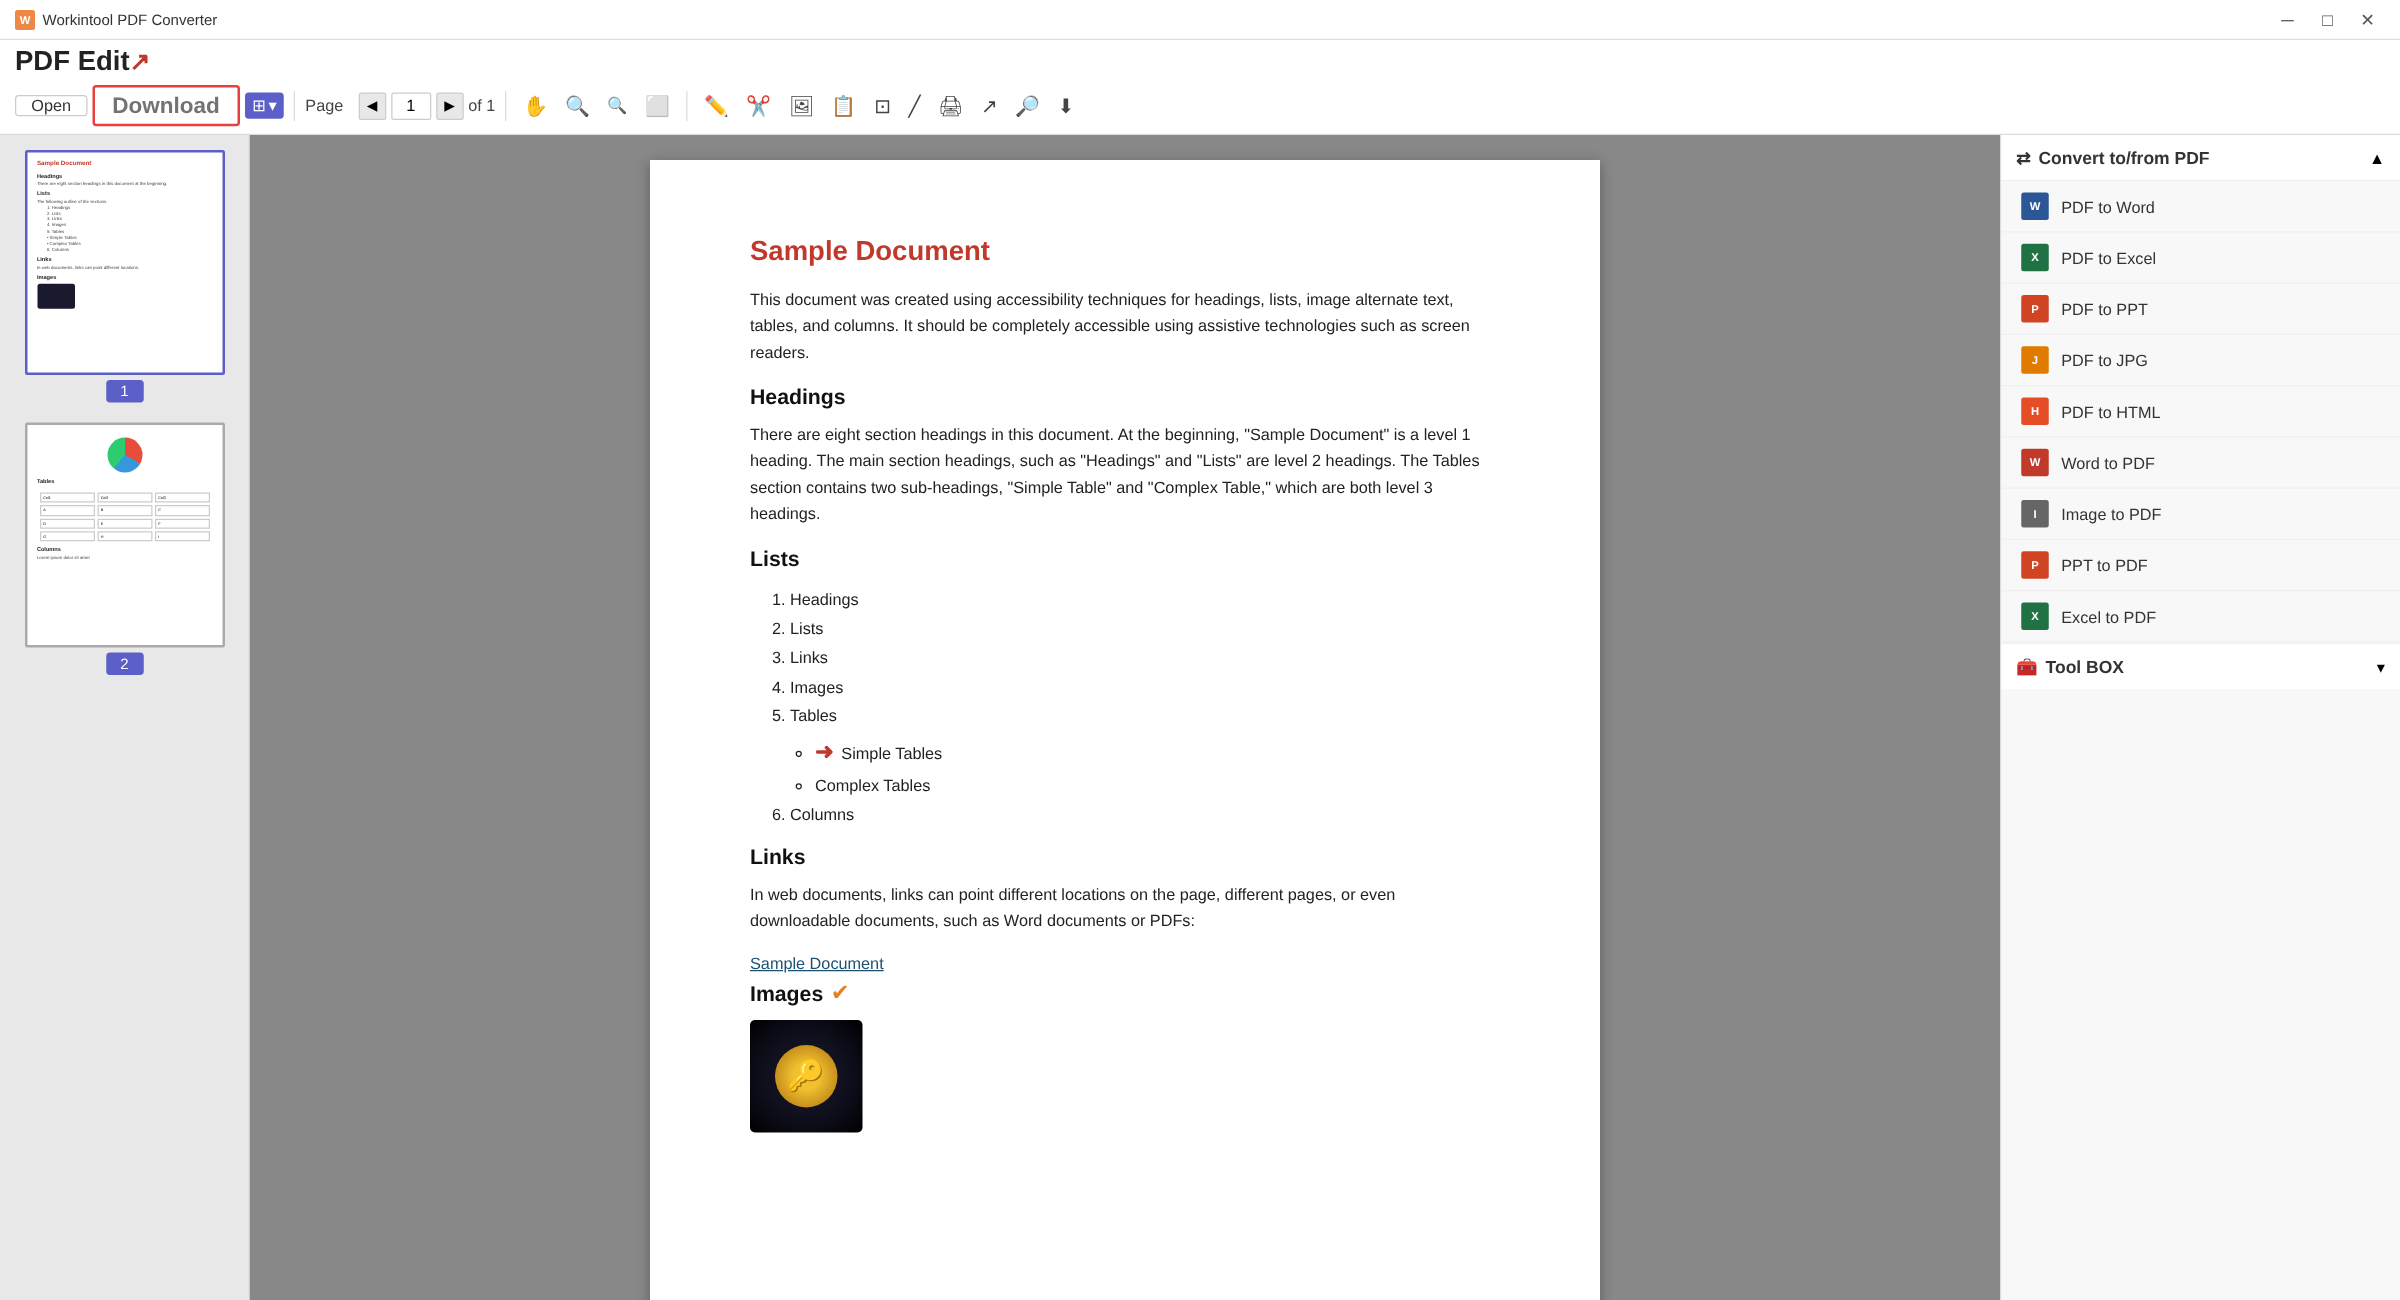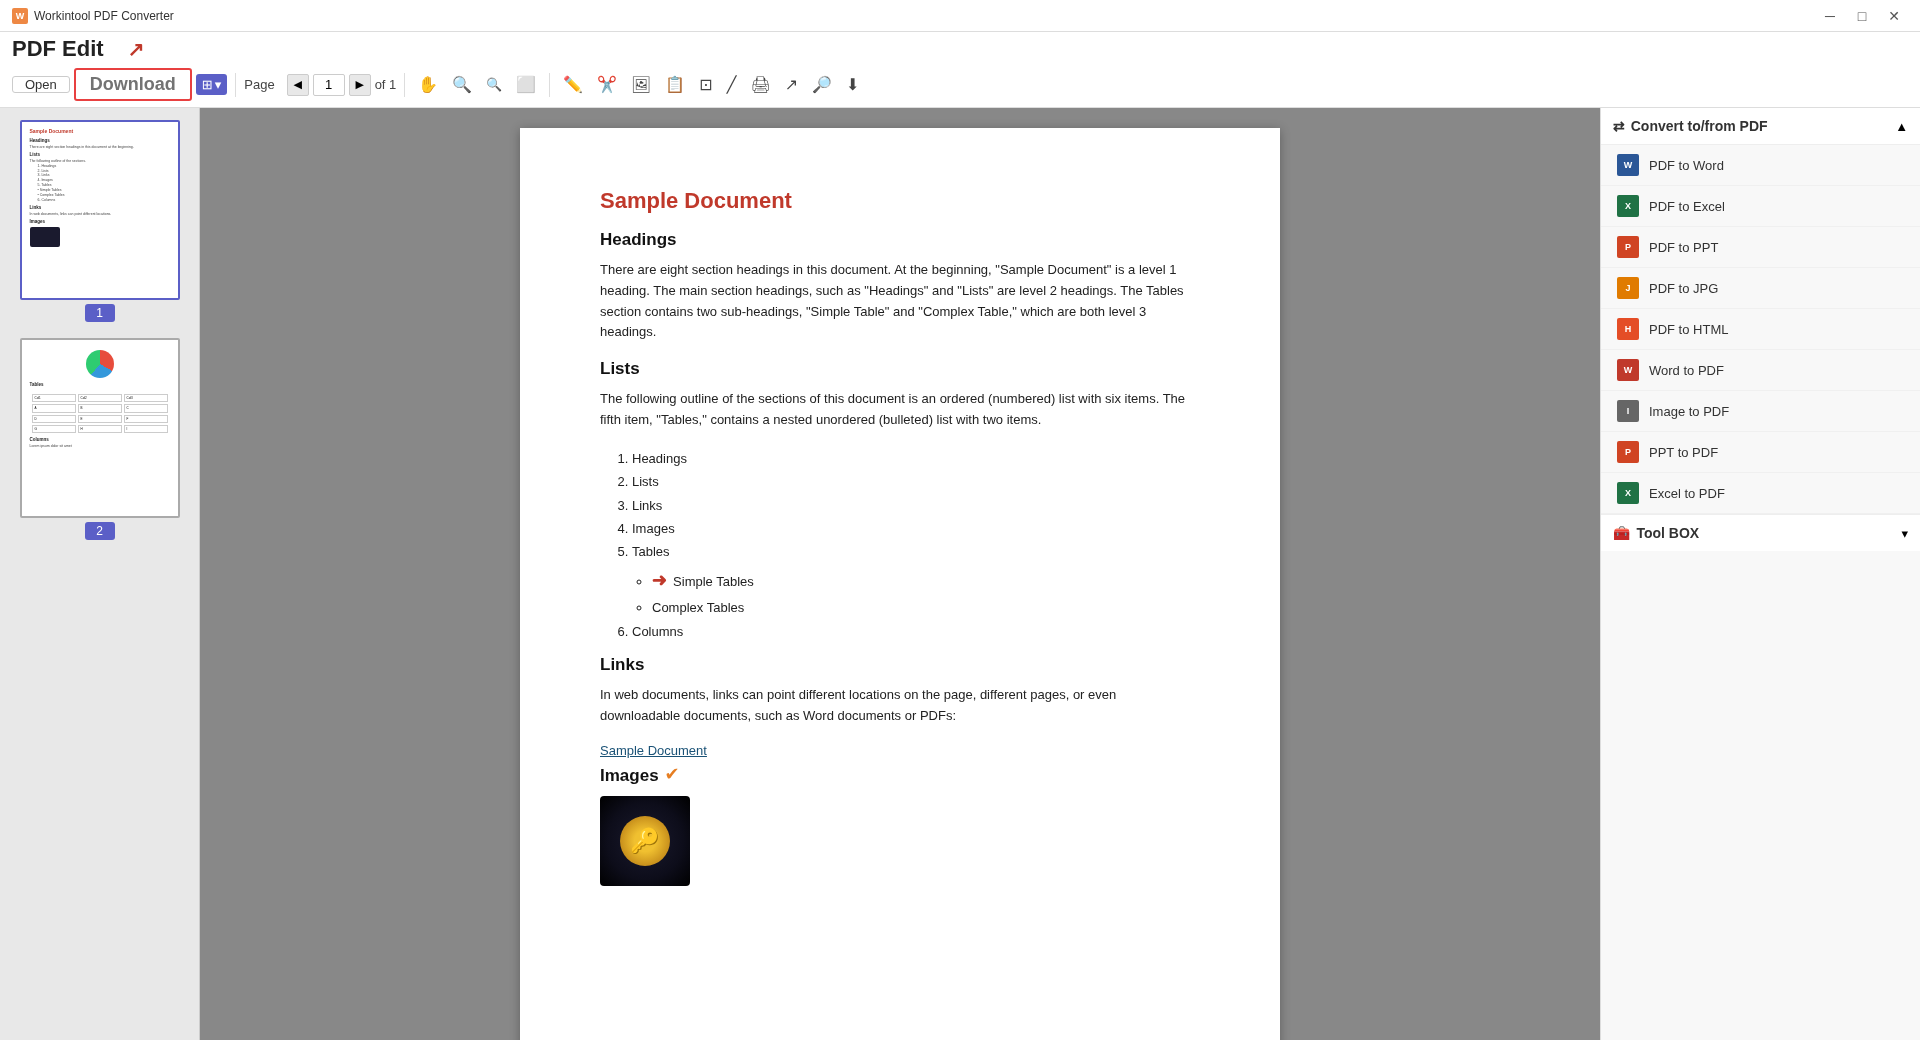--- a/index.html
+++ b/index.html
@@ -20,21 +20,21 @@
     .title-bar-title { font-size: 12px; color: #333; }
     .title-bar-controls { display: flex; gap: 4px; }
     .title-bar-btn { width: 28px; height: 24px; background: none; border: none; cursor: pointer; font-size: 14px; color: #555; display: flex; align-items: center; justify-content: center; }
 
     
     .app-header {
       background: #fff;
       padding: 4px 12px 4px 12px;
       border-bottom: 1px solid #ddd;
     }
-    .app-title-row { display: flex; align-items: center; gap: 24px; margin-bottom: 4px; }
+    .app-title-row { display: flex; align-items: center; gap: 0; margin-bottom: 4px; }
     .app-title { font-size: 22px; font-weight: bold; color: #222; }
     .arrow-icon { color: #c0392b; font-size: 20px; font-weight: bold; }
 
     
     .toolbar {
       display: flex;
       align-items: center;
       gap: 4px;
       padding: 2px 0;
     }
@@ -371,26 +371,26 @@
         </div>
       </div>
       <div class="thumb-page-num">2</div>
     </div>
   </div>
 
   <div class="pdf-area">
     <div class="pdf-page">
       <div class="pdf-doc-title">Sample Document</div>
 
+      <p class="pdf-para">This document was created using accessibility techniques for headings, lists, image alternate text, tables, and columns. It should be completely accessible using assistive technologies such as screen readers.</p>
 
       <div class="pdf-h2">Headings</div>
       <p class="pdf-para">There are eight section headings in this document. At the beginning, "Sample Document" is a level 1 heading. The main section headings, such as "Headings" and "Lists" are level 2 headings. The Tables section contains two sub-headings, "Simple Table" and "Complex Table," which are both level 3 headings.</p>
 
       <div class="pdf-h2">Lists</div>
-      <p class="pdf-para">The following outline of the sections of this document is an ordered (numbered) list with six items. The fifth item, "Tables," contains a nested unordered (bulleted) list with two items.</p>
 
       <ol class="pdf-ordered">
         <li>Headings</li>
         <li>Lists</li>
         <li>Links</li>
         <li>Images</li>
         <li>Tables
           <ul class="pdf-unordered">
             <li>
               <span class="item-arrow">➜</span>Simple Tables

